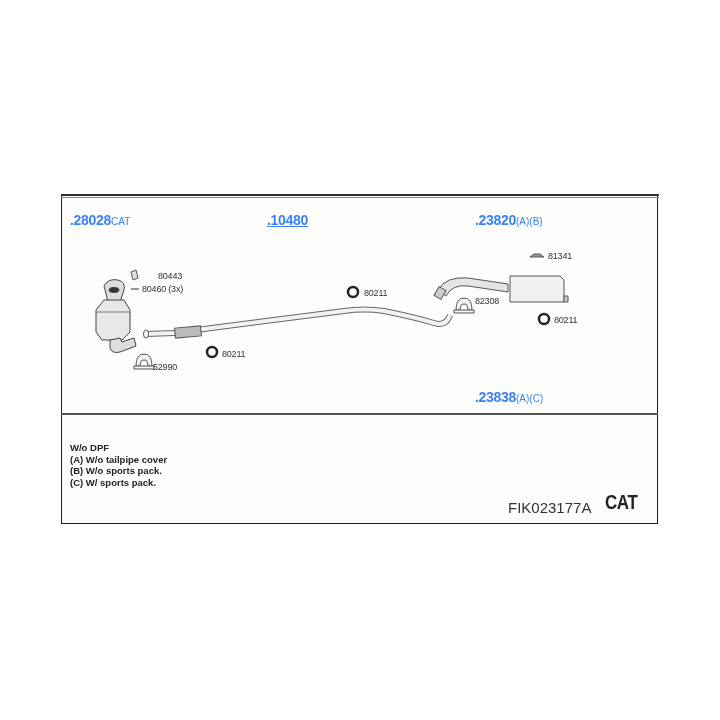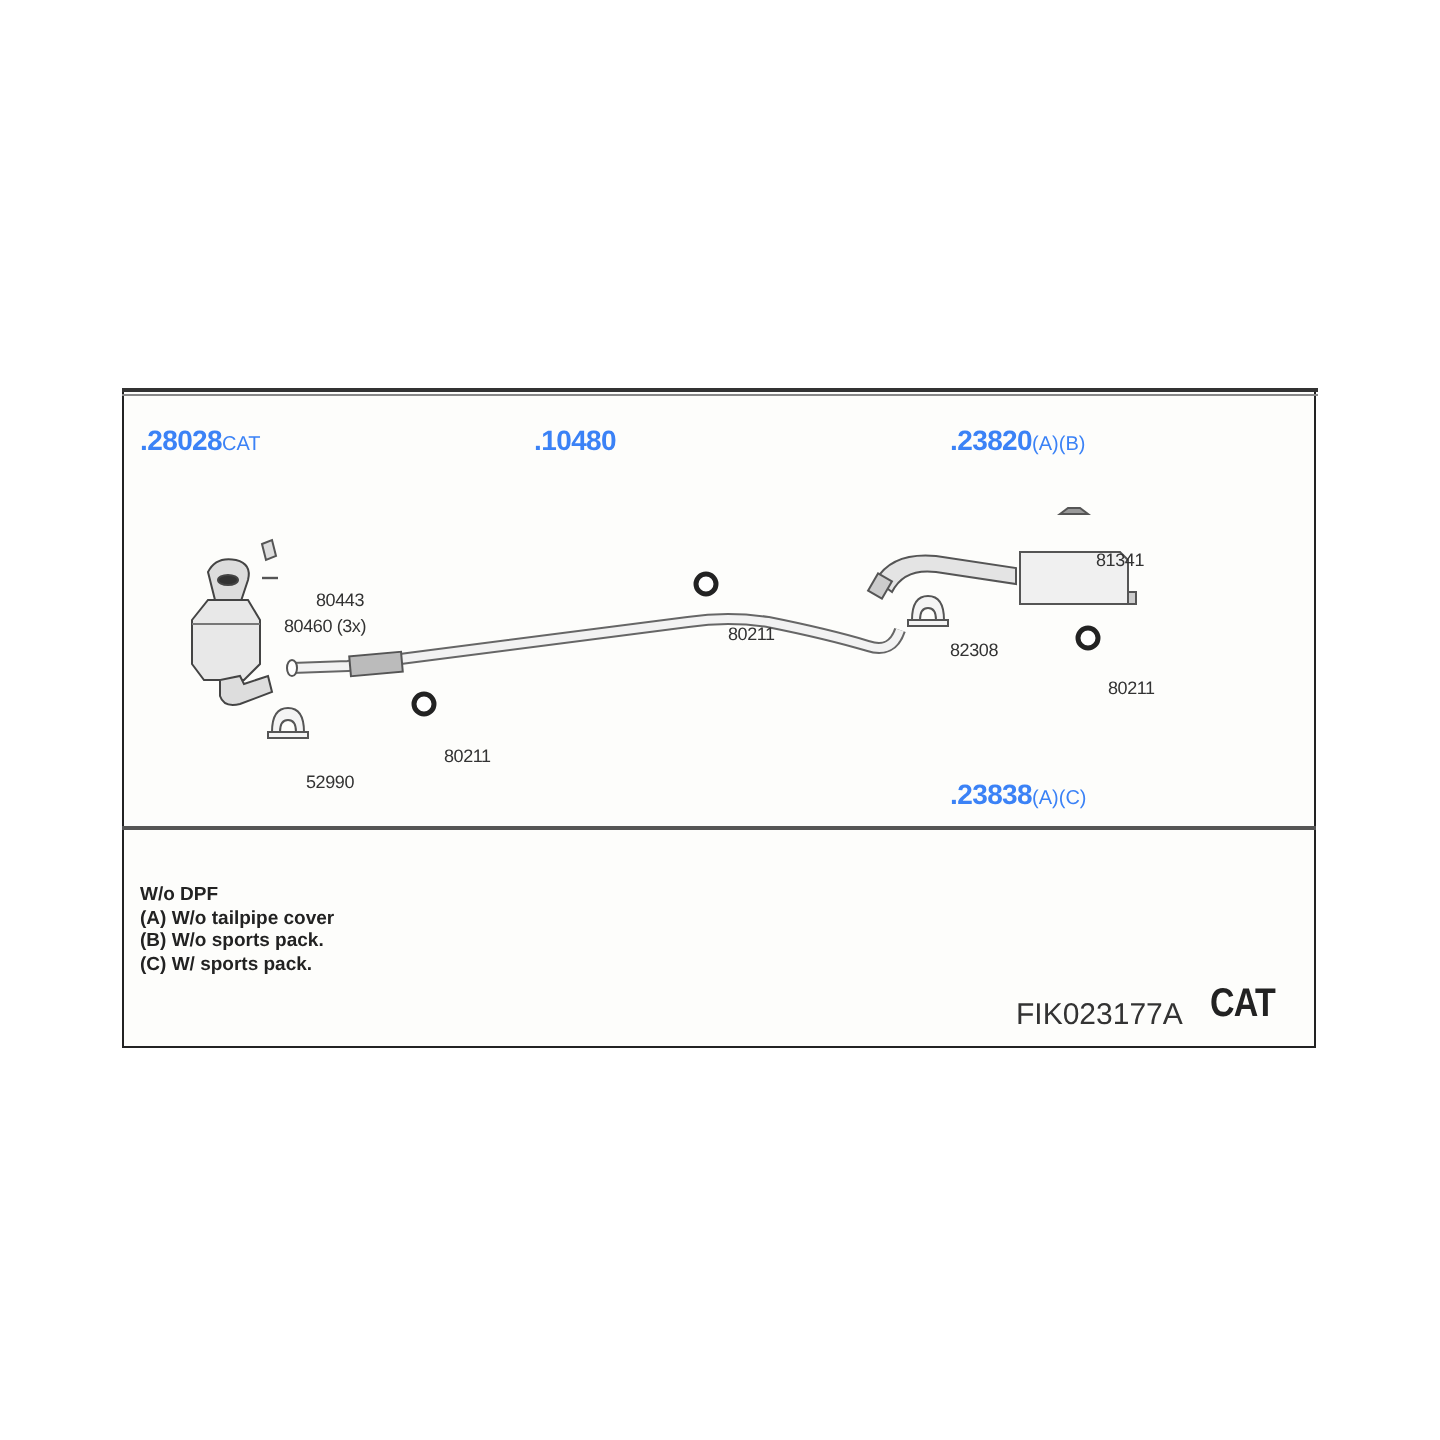--- a/index.html
+++ b/index.html
@@ -8,21 +8,21 @@
   .frame { position: absolute; left: 61px; top: 195px; width: 597px; height: 329px;
            border-left: 1.5px solid #222; border-right: 1.5px solid #222; border-bottom: 1.5px solid #222;
            background: #fdfdfb; box-sizing: border-box; }
   .top-line { position: absolute; left: 61px; top: 194px; width: 598px; height: 4px;
               border-top: 2px solid #333; border-bottom: 1px solid #888; box-sizing: border-box; }
   .divider { position: absolute; left: 61px; top: 413px; width: 597px; height: 2px;
              background: #555; }
   .label { position: absolute; font-weight: bold; font-size: 14px; color: #3b82f6;
            font-stretch: condensed; letter-spacing: -0.3px; }
   .label .suffix { font-weight: normal; font-size: 10px; letter-spacing: 0; }
-  .small { position: absolute; font-size: 9px; color: #333; letter-spacing: -0.2px; white-space: nowrap; margin-top: 24px; }
+  .small { position: absolute; font-size: 9px; color: #333; letter-spacing: -0.2px; white-space: nowrap; }
   .notes { position: absolute; left: 70px; top: 442px; font-size: 9.5px; font-weight: bold;
            line-height: 11.5px; color: #222; }
   .code { position: absolute; left: 508px; top: 499px; font-size: 15px; color: #333; }
   .cat { position: absolute; left: 605px; top: 491px; font-size: 20px; font-weight: bold; color: #222;
          letter-spacing: -0.5px; transform: scaleX(0.85); transform-origin: left; }
   svg.diagram { position: absolute; left: 0; top: 0; }
 </style>
 </head>
 <body>
 
@@ -82,21 +82,21 @@
 
   <g stroke="#555" fill="#f4f4f4">
     <path d="M456 310 q0 -12 8 -12 q8 0 8 12 l-4 0 q0 -6 -4 -6 q-4 0 -4 6 z"></path>
     <rect x="454" y="310" width="20" height="3"></rect>
   </g>
 </svg>
 
 <div class="label" style="left:70px; top:212px;">
   <span>.</span><span>28028</span><span class="suffix">CAT</span>
 </div>
-<div class="label" style="left:267px; top:212px;">
+<div class="label" style="left:267px; top:212px;text-decoration:underline;">
   <span>.</span><span>10480</span>
 </div>
 <div class="label" style="left:475px; top:212px;">
   <span>.</span><span>23820</span><span class="suffix">(A)(B)</span>
 </div>
 <div class="label" style="left:475px; top:389px;">
   <span>.</span><span>23838</span><span class="suffix">(A)(C)</span>
 </div>
 
 <div class="small" style="left:158px; top:271px;">80443</div>

